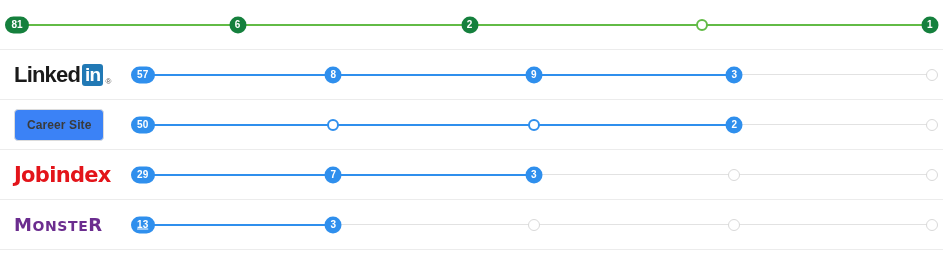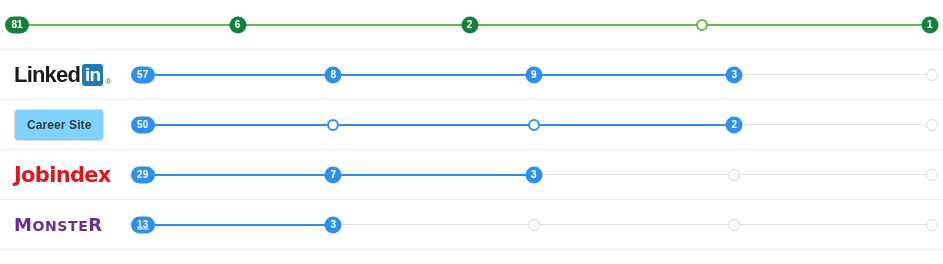--- a/index.html
+++ b/index.html
@@ -96,21 +96,21 @@
     margin-left: 2px;
     border-radius: 3px;
     letter-spacing: -0.8px;
   }
   .li-reg { font-size: 8px; color: #555; margin-left: 2px; align-self: flex-end; padding-bottom: 2px; }
 
   
   .career-btn {
     border: 1px solid #dcdcdc;
     border-radius: 4px;
-    background: #7dd3fc;
+    background: #3b82f6;
     font-size: 12px;
     font-weight: bold;
     color: #3a3a3a;
     padding: 8px 12px;
     letter-spacing: 0.1px;
     cursor: pointer;
   }
 
   
   .jobindex-word {

